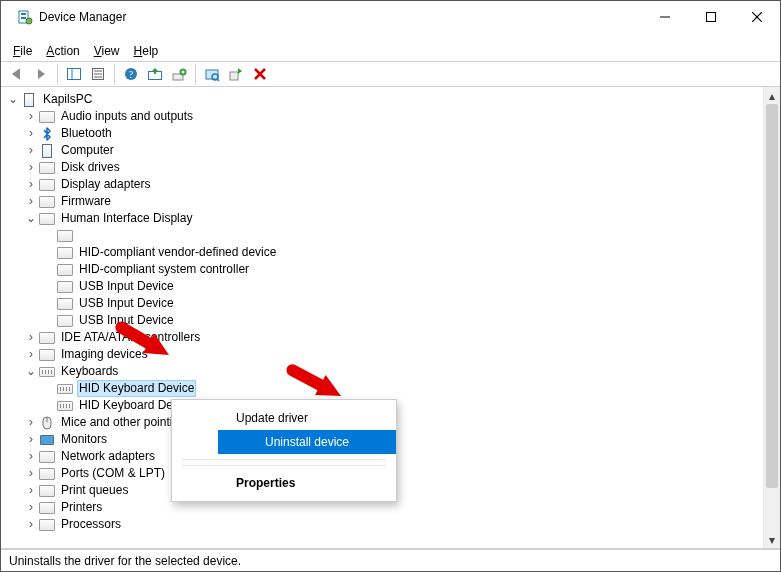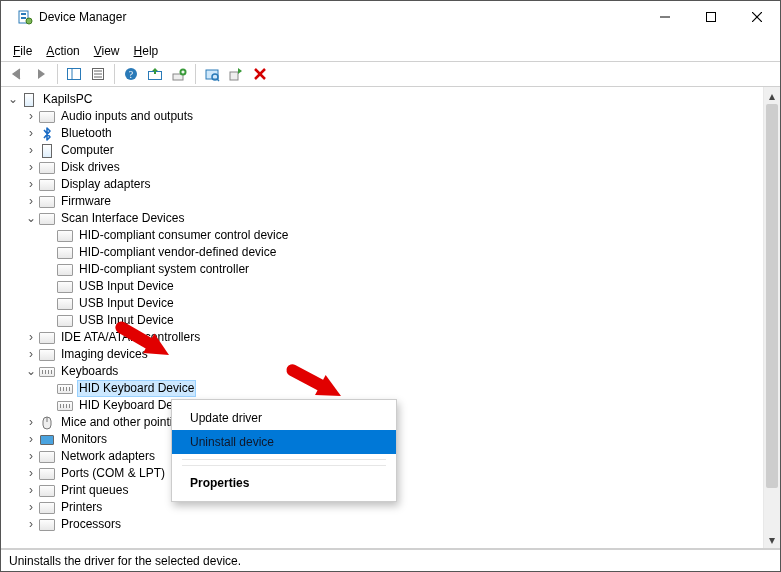--- a/index.html
+++ b/index.html
@@ -43,22 +43,22 @@
   
   .vscroll { width:17px; background:#f0f0f0; border-left:1px solid #e8e8e8; display:flex; flex-direction:column; }
   .vscroll .arrow { height:17px; display:flex; align-items:center; justify-content:center; color:#444; }
   .vscroll .track { flex:1; position:relative; }
   .vscroll .thumb { position:absolute; left:2px; right:2px; top:0; height:90%; background:#cdcdcd; border-radius:2px;}
   
   .statusbar { height:22px; border-top:1px solid #d0d0d0; display:flex; align-items:center; padding:0 8px; font-size:12px; }
   
   .ctxmenu { position:absolute; background:#fff; border:1px solid #ccc; box-shadow:2px 4px 8px rgba(0,0,0,.25);
     padding:6px 0; width:226px; z-index:10; }
-  .ctxmenu .item { padding:5px 18px; }
-  .ctxmenu .item.highlight { background:#0078d7; color:#0f172a; }
+  .ctxmenu .item { padding:5px 18px;margin-left:46px; }
+  .ctxmenu .item.highlight { background:#0078d7; color:#ffffff;text-align:center; }
   .ctxmenu .sep { height:1px; background:#e6e6e6; margin:5px 10px; }
   .ctxmenu .item.bold { font-weight:700; }
   
   .arrow-anno { position:absolute; z-index:20; pointer-events:none; }
 
   
   .dev-ic { width:16px; height:12px; background:linear-gradient(#fdfdfd,#e8e8e8); border:1px solid #9a9a9a; border-radius:1px; }
   .kbd-ic { width:16px; height:10px; background:linear-gradient(#fdfdfd,#ececec); border:1px solid #9a9a9a; border-radius:1px; position:relative;}
   .kbd-ic::after{content:""; position:absolute; left:2px; right:2px; top:2px; bottom:2px;
     background:repeating-linear-gradient(90deg,#888 0 1px, transparent 1px 3px);}
@@ -226,29 +226,28 @@
           <span class="icon">
             <span class="dev-ic"></span>
           </span>
           <span class="label">Firmware</span>
         </div>
         <div class="node">
           <span class="expander">⌄</span>
           <span class="icon">
             <span class="dev-ic"></span>
           </span>
-          <span class="label">Scan Interface Devices</span>
+          <span class="label">Human Interface Display</span>
         </div>
         <div class="children">
           <div class="node">
             <span class="expander"></span>
             <span class="icon">
               <span class="dev-ic"></span>
             </span>
-            <span class="label">HID-compliant consumer control device</span>
           </div>
           <div class="node">
             <span class="expander"></span>
             <span class="icon">
               <span class="dev-ic"></span>
             </span>
             <span class="label">HID-compliant vendor-defined device</span>
           </div>
           <div class="node">
             <span class="expander"></span>

